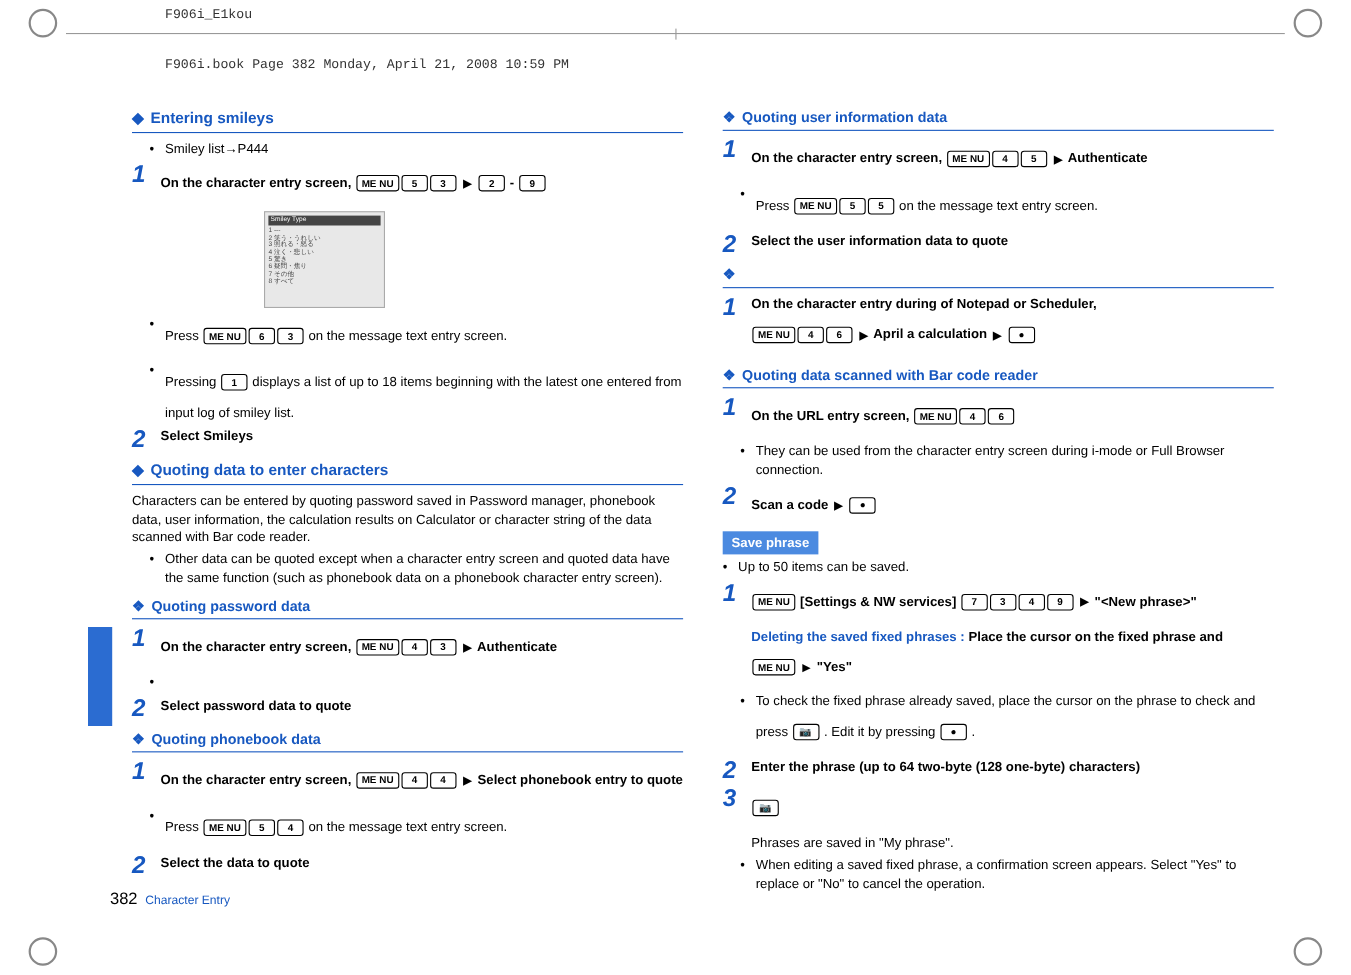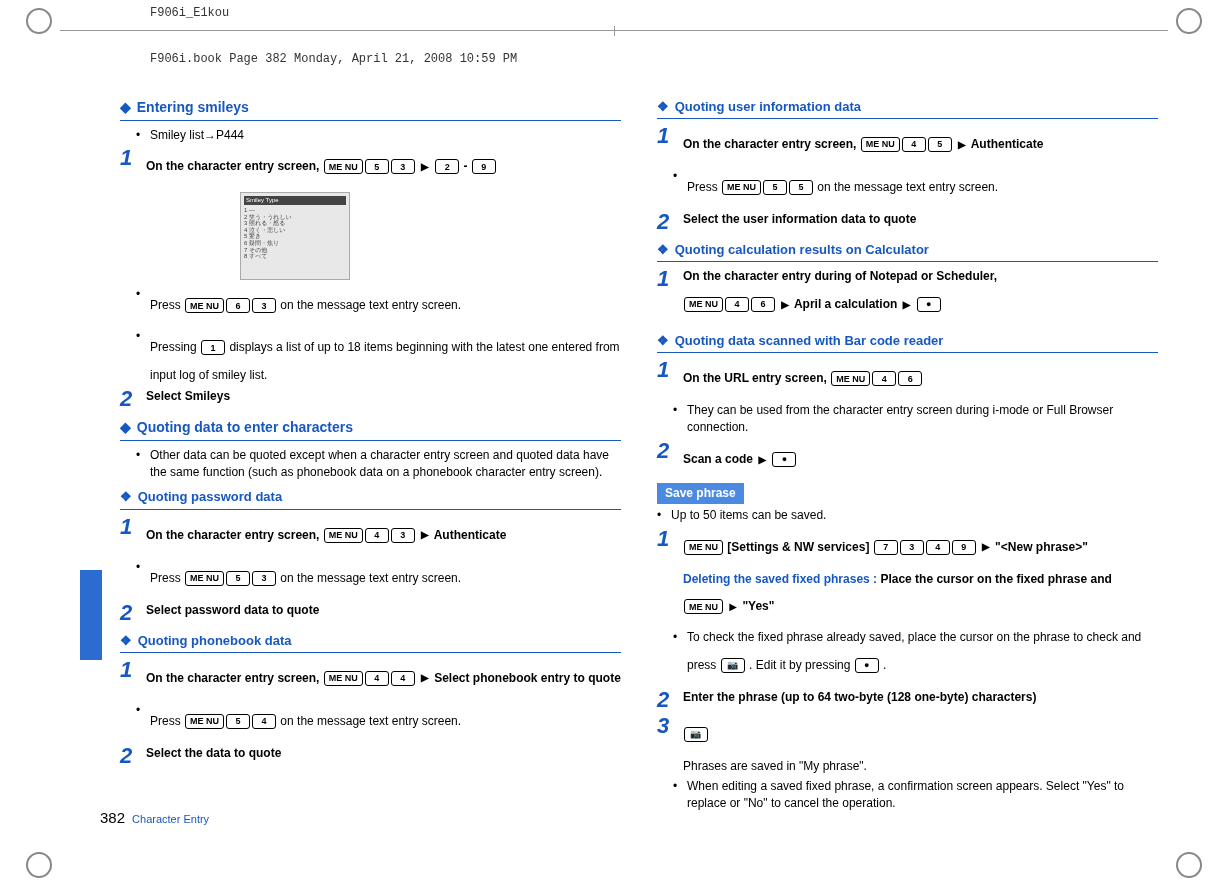--- a/index.html
+++ b/index.html
@@ -232,20 +232,21 @@
       <div class="step-num">2</div>
       <div class="step-body bold">Select Smileys</div>
     </div>
 
     <div class="section-h">
       <span class="diamond">◆</span>
       <span>Quoting data to enter characters</span>
     </div>
     <div class="rule"></div>
 
+    <div>Characters can be entered by quoting password saved in Password manager, phonebook data, user information, the calculation results on Calculator or character string of the data scanned with Bar code reader.</div>
     <div class="bullet">
       <span class="dot">•</span>
       <span>Other data can be quoted except when a character entry screen and quoted data have the same function (such as phonebook data on a phonebook character entry screen).</span>
     </div>
 
     <div class="sub-h">
       <span class="star">❖</span>
       <span>Quoting password data</span>
     </div>
     <div class="rule"></div>
@@ -254,25 +255,20 @@
       <div class="step-num">1</div>
       <div class="step-body bold">
         <span>On the character entry screen, </span>
         <span class="key">ME NU</span><span class="key">4</span><span class="key">3</span>
         <span class="tri">▶</span>
         <span>Authenticate</span>
       </div>
     </div>
     <div class="bullet">
       <span class="dot">•</span>
-      <span>
-        <span>Press </span>
-        <span class="key">ME NU</span><span class="key">5</span><span class="key">3</span>
-        <span> on the message text entry screen.</span>
-      </span>
     </div>
     <div class="step">
       <div class="step-num">2</div>
       <div class="step-body bold">Select password data to quote</div>
     </div>
 
     <div class="sub-h">
       <span class="star">❖</span>
       <span>Quoting phonebook data</span>
     </div>
@@ -327,21 +323,20 @@
         <span> on the message text entry screen.</span>
       </span>
     </div>
     <div class="step">
       <div class="step-num">2</div>
       <div class="step-body bold">Select the user information data to quote</div>
     </div>
 
     <div class="sub-h">
       <span class="star">❖</span>
-      <span>Quoting calculation results on Calculator</span>
     </div>
     <div class="rule"></div>
 
     <div class="step">
       <div class="step-num">1</div>
       <div class="step-body bold">
         <span>On the character entry during of Notepad or Scheduler, </span><br>
         <span class="key">ME NU</span><span class="key">4</span><span class="key">6</span>
         <span class="tri">▶</span>
         <span>April a calculation</span>

